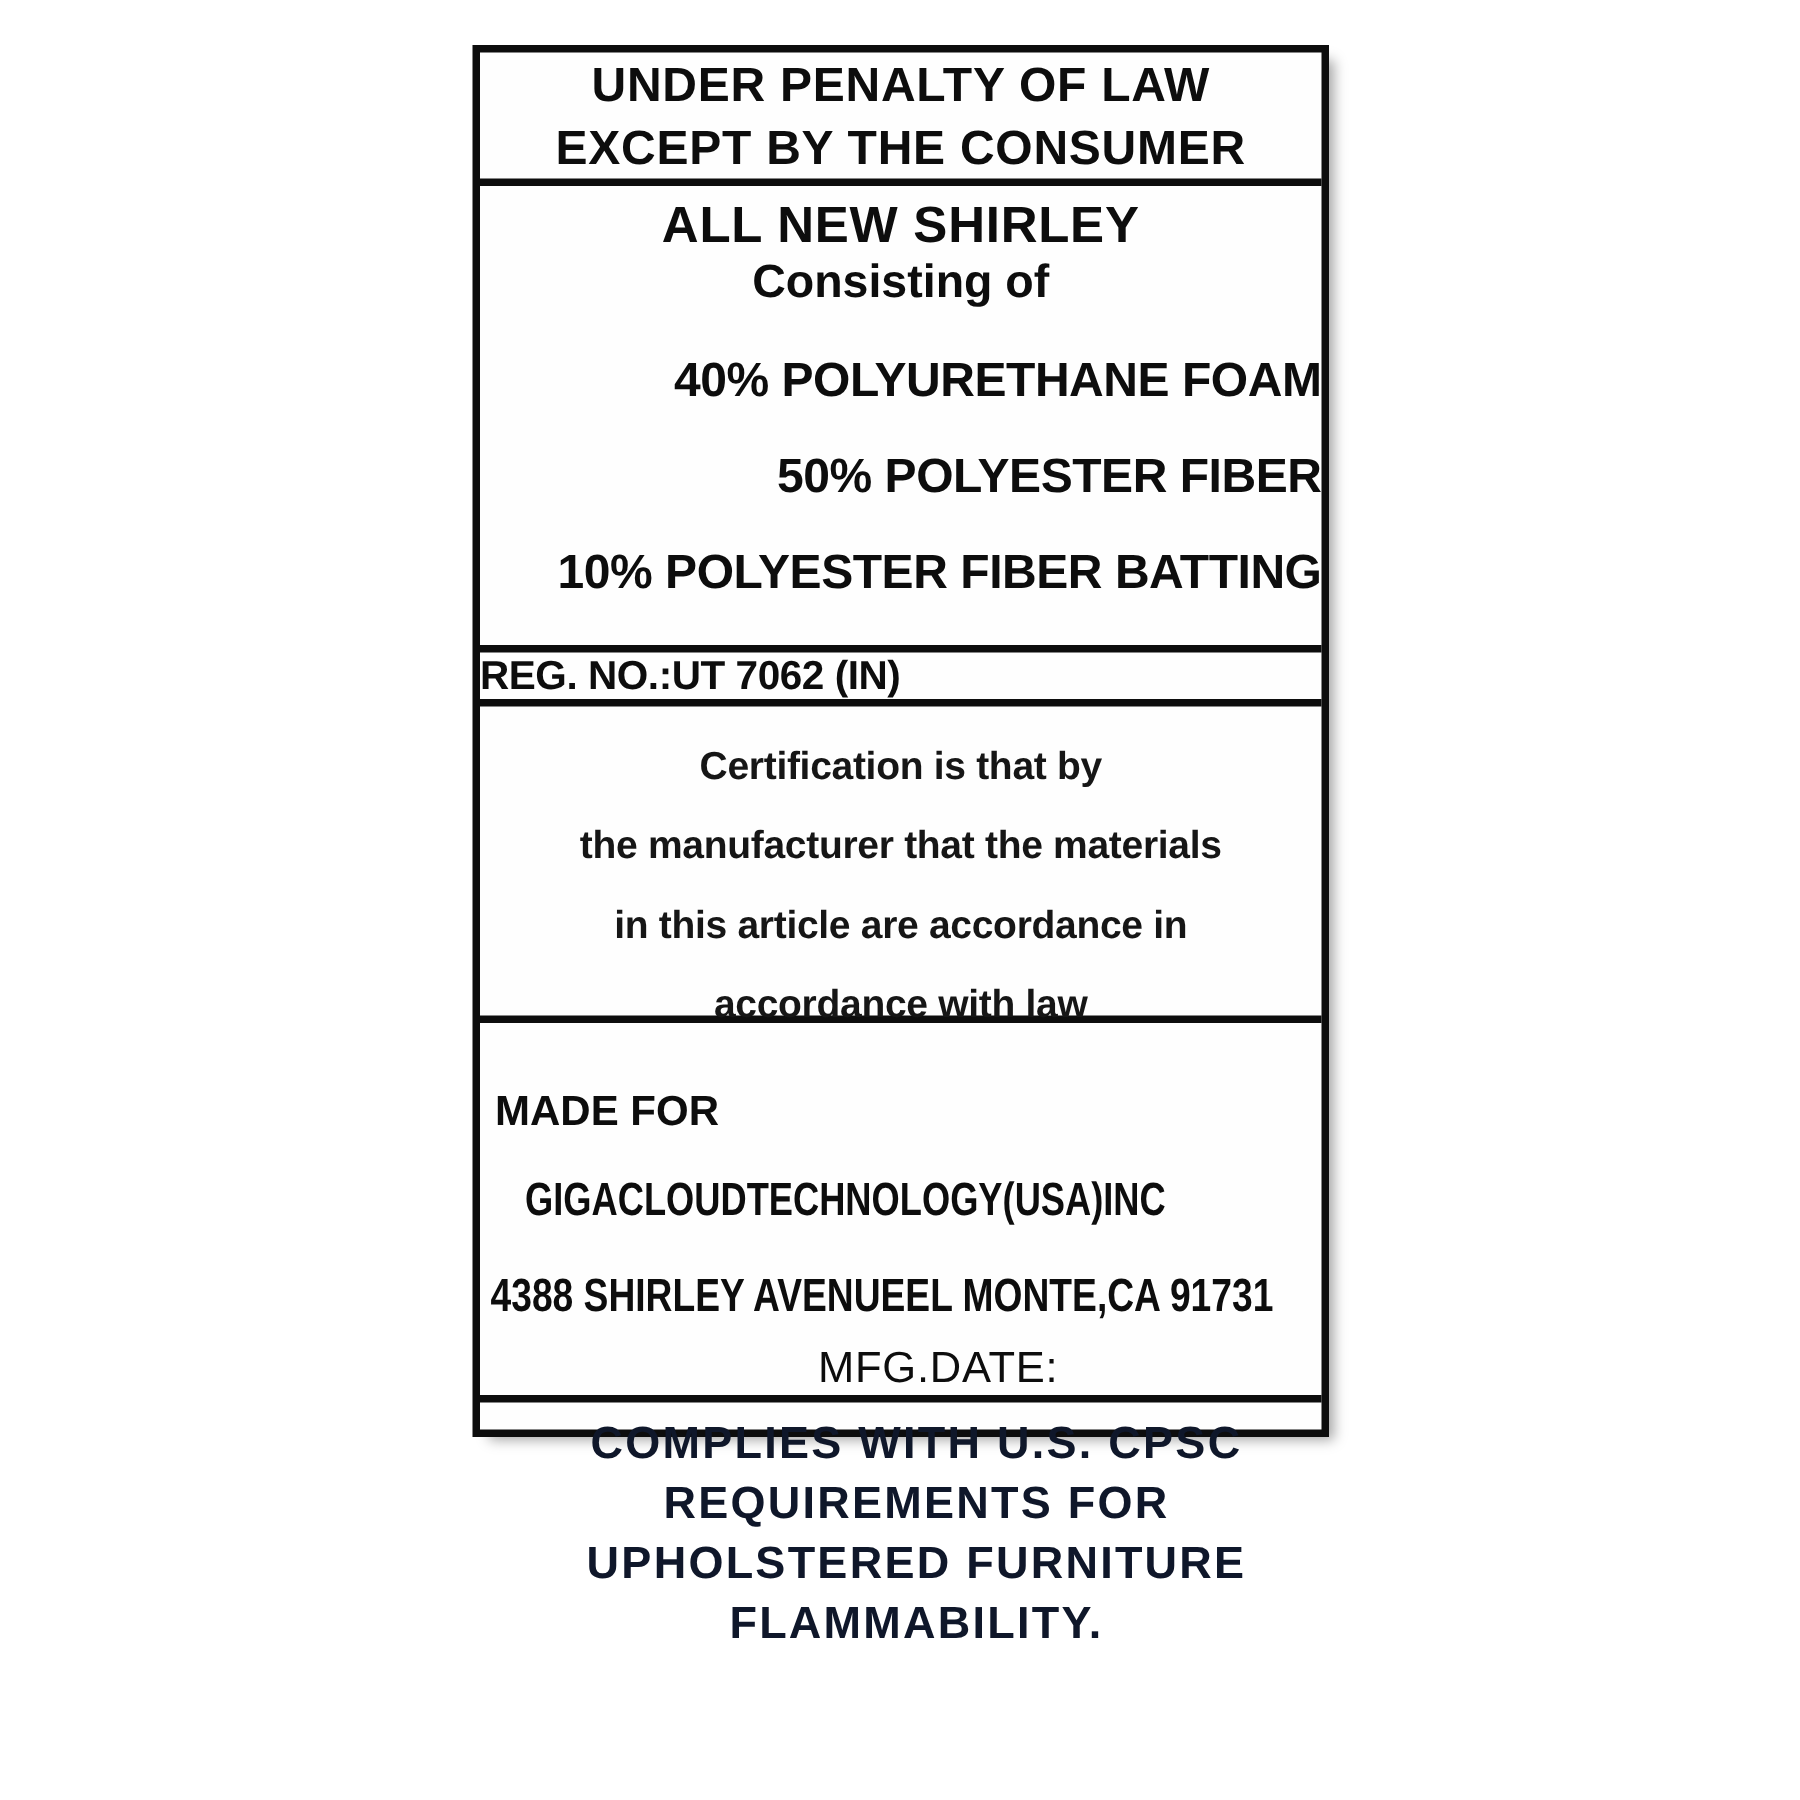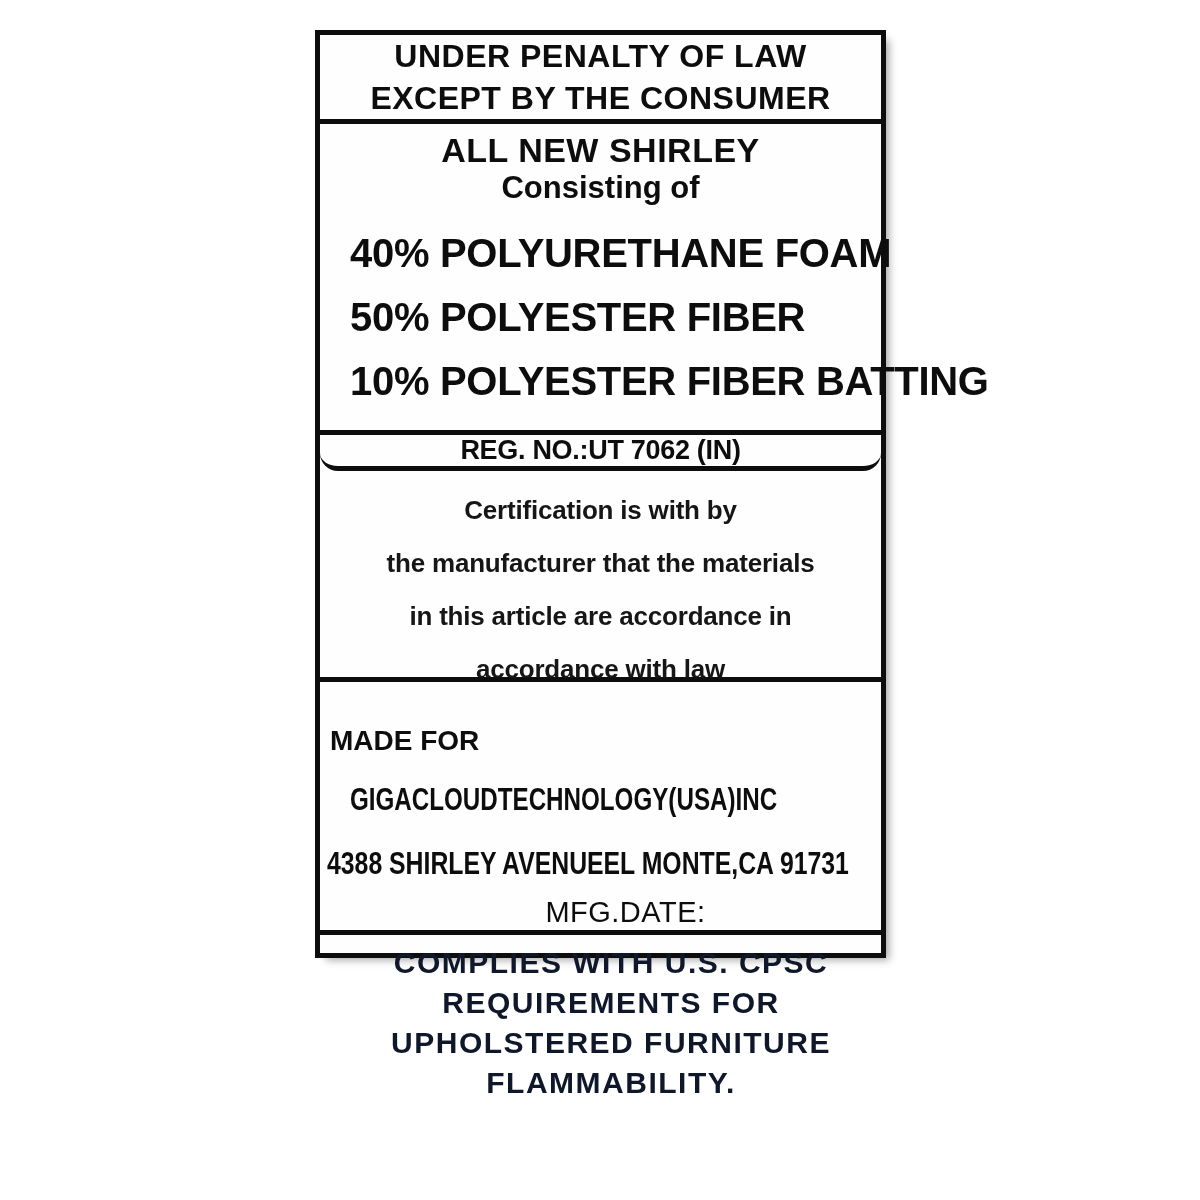--- a/index.html
+++ b/index.html
@@ -65,35 +65,35 @@
     text-align: center;
     font-weight: bold;
     font-size: 31px;
     line-height: 36px;
   }
   .mat-lines { margin-top: 32px; }
   .mat-line {
     margin-left: 30px;
     margin-bottom: 34px;
     font-weight: bold;
-    font-size: 40px;
+    font-size: 32px;
     line-height: 30px;
     letter-spacing: -0.3px;
+    text-align: right;
   }
 
   
   .sec-reg {
     height: 52px;
     display: flex;
     align-items: center;
-    justify-content: center;
+    justify-content: flex-start;
     font-weight: bold;
     font-size: 27px;
     letter-spacing: -0.3px;
-    border-radius: 26px;
   }
 
   
   .sec-cert {
     height: 211px;
     padding-top: 13px;
     text-align: center;
     font-weight: bold;
     font-size: 26px;
     line-height: 53px;
@@ -169,21 +169,21 @@
         <div class="mat-line">50% POLYESTER FIBER</div>
         <div class="mat-line">10% POLYESTER FIBER BATTING</div>
       </div>
     </section>
 
     <section class="sec sec-reg">
       <div>REG. NO.:UT 7062 (IN)</div>
     </section>
 
     <section class="sec sec-cert">
-      <div>Certification is with by</div>
+      <div>Certification is that by</div>
       <div>the manufacturer that the materials</div>
       <div>in this article are accordance in</div>
       <div>accordance with law</div>
     </section>
 
     <section class="sec sec-madefor">
       <div class="mf-label">MADE FOR</div>
       <div class="mf-company">GIGACLOUDTECHNOLOGY(USA)INC</div>
       <div class="mf-address">4388 SHIRLEY AVENUEEL MONTE,CA 91731</div>
       <div class="mf-date">MFG.DATE:</div>

